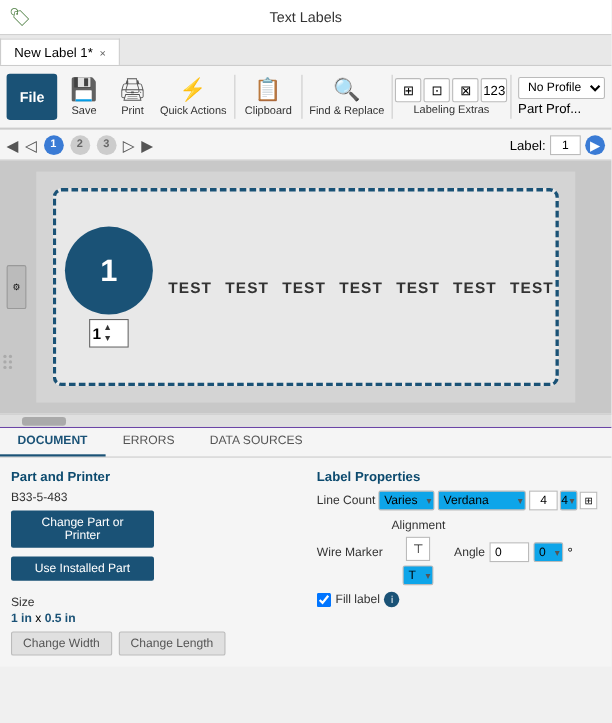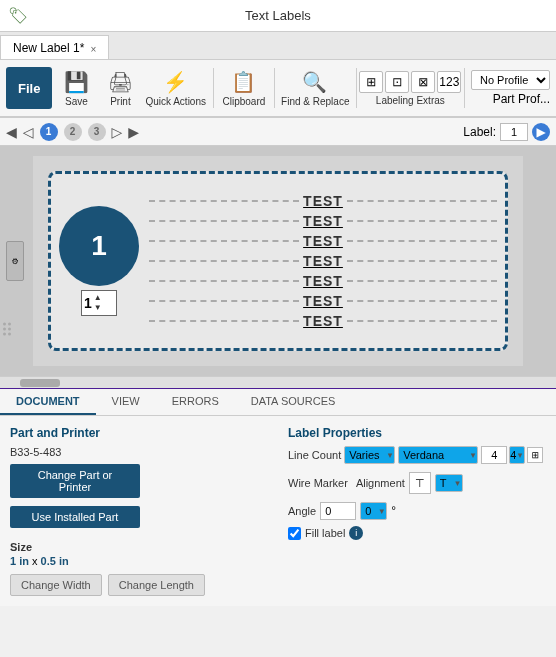--- a/index.html
+++ b/index.html
@@ -33,21 +33,21 @@
     .page-circle.inactive { background: #ccc; color: #666; }
     .label-field { display: flex; align-items: center; gap: 4px; margin-left: auto; }
     .label-input { width: 28px; height: 18px; border: 1px solid #bbb; text-align: center; font-size: 11px; }
     .label-canvas { background: #e8e8e8; border: 3px dashed #1a5276; border-radius: 8px; width: 460px; height: 180px; display: flex; align-items: center; padding: 8px; position: relative; overflow: hidden; }
     .label-left { display: flex; flex-direction: column; align-items: center; gap: 4px; margin-right: 10px; }
     .blue-circle { width: 80px; height: 80px; border-radius: 50%; background: #1a5276; display: flex; align-items: center; justify-content: center; color: #fff; font-size: 28px; font-weight: bold; }
     .number-box { border: 1px solid #666; width: 36px; padding: 2px; display: flex; align-items: center; gap: 2px; background: #fff; }
     .number-val { font-size: 14px; font-weight: bold; color: #000; }
     .arrows { display: flex; flex-direction: column; }
     .arr-btn { font-size: 8px; line-height: 10px; cursor: pointer; color: #333; }
-    .label-right { flex: 1; display: flex; flex-direction: column; gap: 4px; text-decoration: underline; }
+    .label-right { flex: 1; display: flex; flex-direction: row; gap: 4px; }
     .test-row { display: flex; align-items: center; gap: 4px; }
     .dashed-line { flex: 1; border-top: 2px dashed #aaa; }
     .test-text { font-size: 14px; font-weight: bold; color: #333; letter-spacing: 1px; }
     .side-btn { position: absolute; left: 6px; top: 50%; transform: translateY(-50%); width: 18px; height: 40px; background: #bbb; display: flex; align-items: center; justify-content: center; border: 1px solid #999; cursor: pointer; font-size: 8px; border-radius: 2px; }
 
     
     .scrollbar-h { height: 12px; background: #e0e0e0; border-top: 1px solid #ccc; position: relative; }
     .scroll-thumb { width: 40px; height: 8px; background: #aaa; border-radius: 3px; position: absolute; top: 2px; left: 20px; }
 
     
@@ -55,21 +55,21 @@
     .bottom-tabs { display: flex; border-bottom: 1px solid #ccc; background: #f5f5f5; }
     .btab { padding: 6px 16px; font-size: 11px; cursor: pointer; color: #555; font-weight: 500; }
     .btab.active { color: #1a5276; border-bottom: 2px solid #1a5276; font-weight: bold; }
     .btab-content { display: flex; padding: 10px; gap: 20px; }
     .btab-left { flex: 1; }
     .btab-right { flex: 1; }
     .section-title { font-size: 12px; font-weight: bold; color: #0c4a6e; margin-bottom: 6px; }
     .part-info { font-size: 11px; color: #333; margin-bottom: 2px; }
     .action-btn { background: #1a5276; color: #fff; border: none; padding: 5px 12px; font-size: 11px; cursor: pointer; border-radius: 2px; width: 130px; margin-bottom: 4px; text-align: center; }
     .size-section { margin-top: 8px; }
-    .size-label { font-size: 11px; color: #333; font-weight: bold; }
+    .size-label { font-size: 11px; color: #333; font-weight: normal; }
     .size-btns { display: flex; gap: 6px; margin-top: 6px; }
     .size-btn { background: #e0e0e0; border: 1px solid #bbb; padding: 4px 10px; font-size: 11px; cursor: pointer; border-radius: 2px; color: #555; }
     .prop-sublabel { font-size: 11px; color: #333; }
     .select-box { border: 1px solid #bbb; background: #0ea5e9; padding: 2px 4px; font-size: 11px; border-radius: 2px; appearance: none; -webkit-appearance: none; padding-right: 14px; position: relative; }
     .select-wrap { position: relative; display: inline-block; }
     .select-wrap::after { content: '▾'; position: absolute; right: 3px; top: 50%; transform: translateY(-50%); font-size: 9px; pointer-events: none; color: #555; }
     .check-row { display: flex; align-items: center; gap: 4px; }
     .info-icon { display: inline-flex; width: 14px; height: 14px; border-radius: 50%; background: #1a5276; color: #fff; font-size: 9px; align-items: center; justify-content: center; cursor: pointer; }
     .angle-input { width: 36px; border: 1px solid #bbb; padding: 2px 4px; font-size: 11px; }
     .line-count-row { display: flex; align-items: center; gap: 3px; margin-bottom: 8px; }
@@ -125,21 +125,21 @@
   <div class="toolbar-btn">
     <div class="toolbar-icons-row">
       <div class="small-btn">⊞</div>
       <div class="small-btn">⊡</div>
       <div class="small-btn">⊠</div>
       <div class="small-btn">123</div>
     </div>
     <span class="label">Labeling Extras</span>
   </div>
   <div class="toolbar-sep"></div>
-  <div style="display:flex;flex-direction:column;align-items:flex-end;gap:2px;">
+  <div style="display:flex;flex-direction:column;align-items:flex-start;gap:2px;">
     <select class="profile-select">
       <option>No Profile</option>
     </select>
     <span class="label">Part Prof...</span>
   </div>
 </div>
 
 <div class="ribbon-extras">
   <span class="nav-arrow">◀</span>
   <span class="nav-arrow">◁</span>
@@ -216,21 +216,20 @@
 </div>
 
 <div class="scrollbar-h">
   <div class="scroll-thumb"></div>
 </div>
 
 <div class="bottom-panel">
 
   <div class="bottom-tabs">
     <div class="btab active">DOCUMENT</div>
-    <div class="btab">VIEW</div>
     <div class="btab">ERRORS</div>
     <div class="btab">DATA SOURCES</div>
 
     <div class="drag-handle">
       <div class="drag-dot-row">
           <div class="drag-dot"></div>
           <div class="drag-dot"></div>
         </div>
       <div class="drag-dot-row">
           <div class="drag-dot"></div>
@@ -289,21 +288,21 @@
             <select class="select-box" style="width:16px;padding:2px 0;">
               <option>4</option>
             </select>
           </div>
           <div class="expand-btn">⊞</div>
         </div>
       </div>
 
       <div style="display:flex;flex-wrap:wrap;gap:8px;align-items:center;margin-bottom:6px;">
         <span class="prop-sublabel">Wire Marker</span>
-        <div style="display:flex;align-items:center;gap:4px;">
+        <div style="display:flex;align-items:center;gap:4px;flex-direction:column;">
           <span class="prop-sublabel">Alignment</span>
           <div class="align-btn">⊤</div>
           <div class="select-wrap">
             <select class="select-box">
               <option>T</option>
               <option>C</option>
               <option>B</option>
             </select>
           </div>
         </div>

